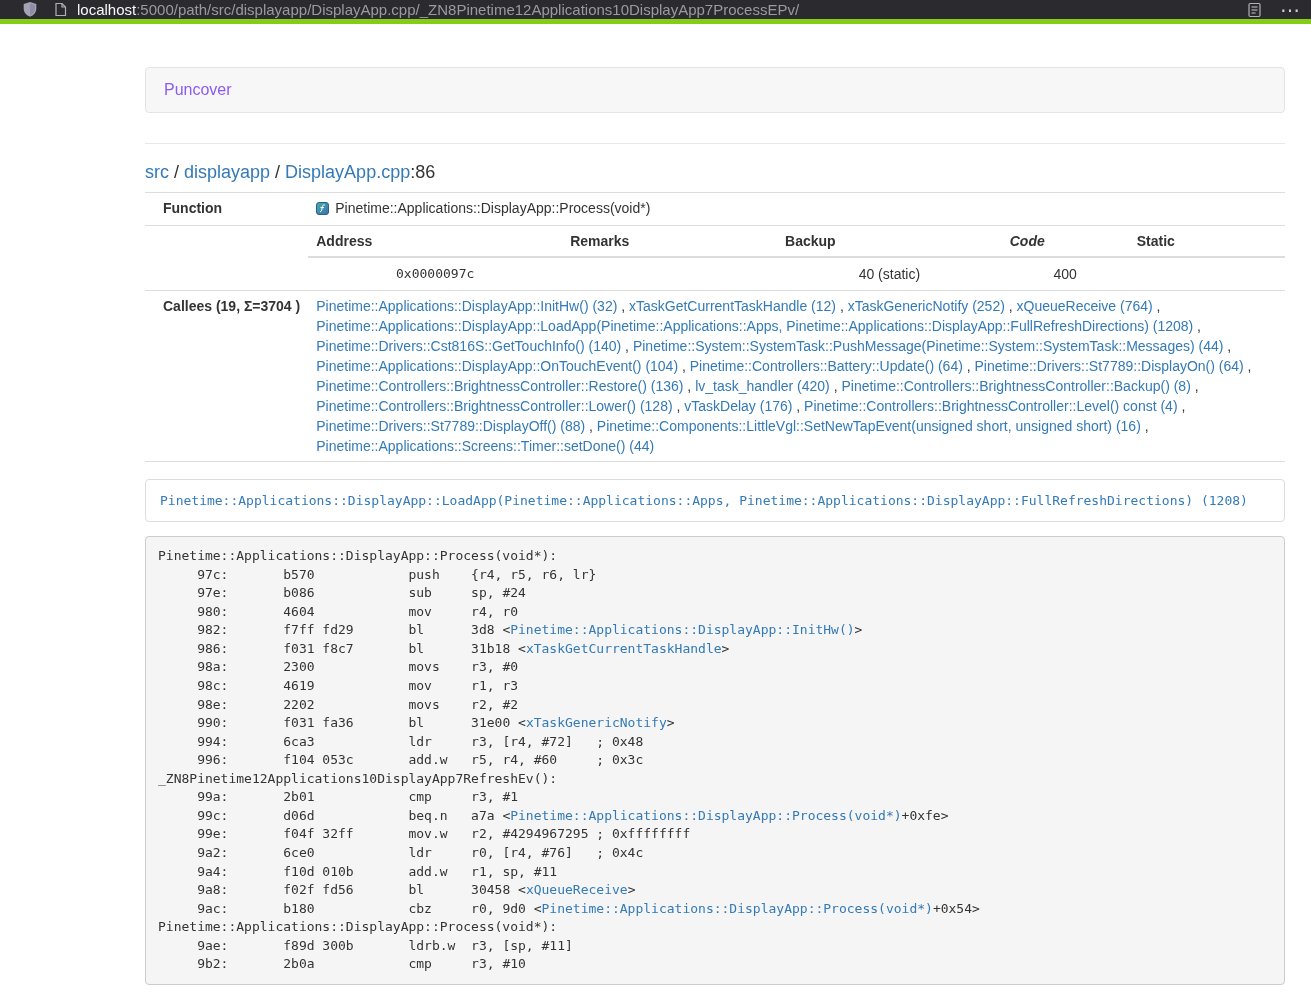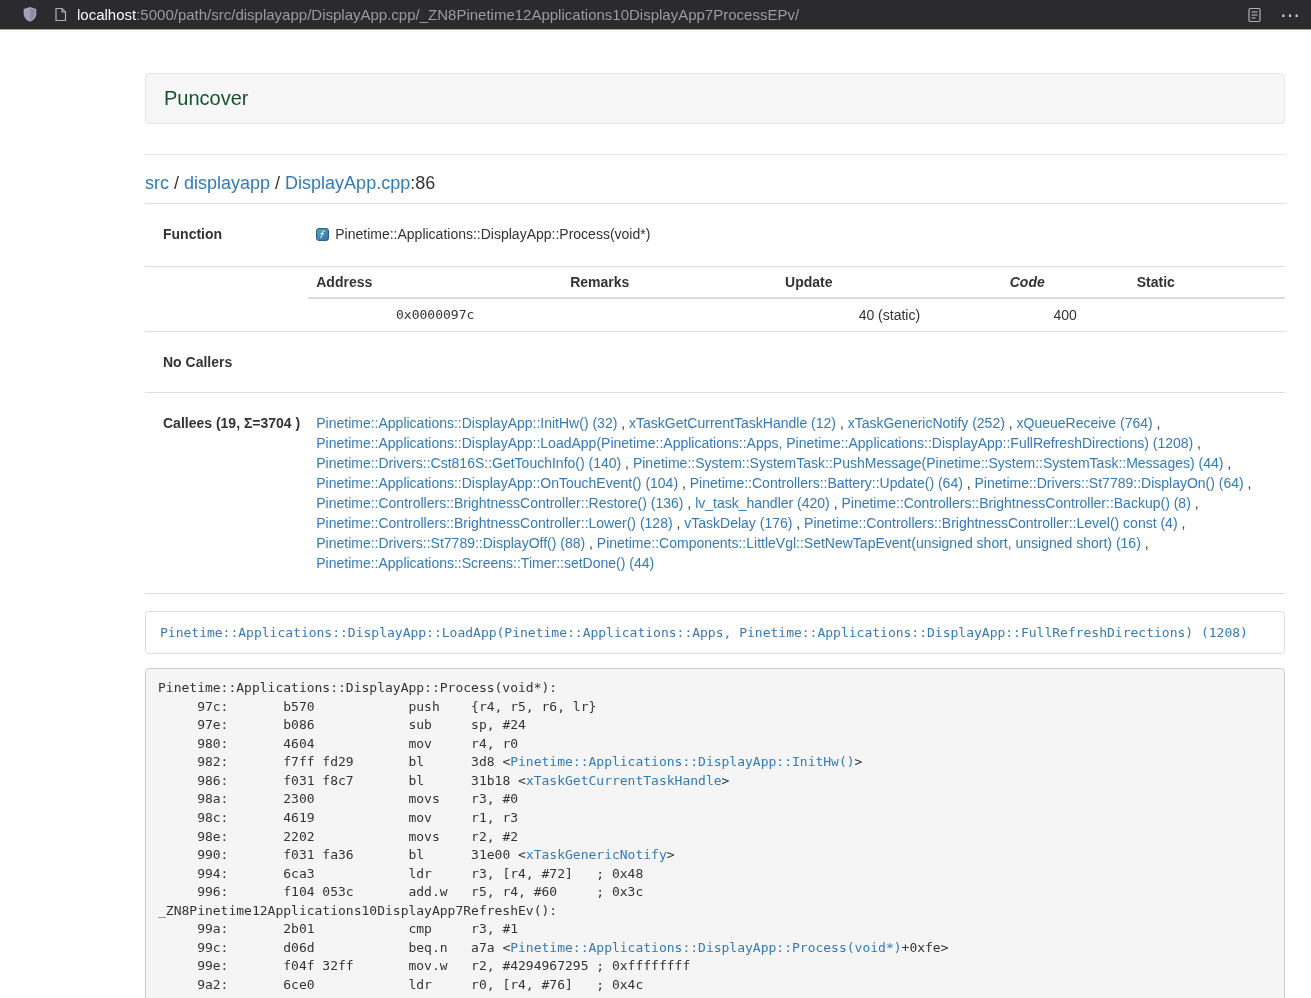--- a/index.html
+++ b/index.html
@@ -7,22 +7,22 @@
   body {
     width: 1311px; height: 998px; overflow: hidden;
     background: #ffffff; color: #333;
     font-family: "Liberation Sans", sans-serif;
     font-size: 14px;
   }
   a { color: #337ab7; text-decoration: none; cursor: pointer; }
 
   
   .chrome {
-    height: 30px; background: #2b2b2f;
-    border-bottom: 1px solid #84cc16;
+    height: 24px; background: #2b2b2f;
+    border-bottom: 5px solid #84cc16;
     display: flex; align-items: center;
     color: #b1b1b3;
   }
   .chrome-icon { display: inline-flex; align-items: center; flex: 0 0 auto; }
   .ic-shield { margin-left: 22px; }
   .ic-page   { margin-left: 16px; }
   .urlbar {
     margin-left: 10px; flex: 1 1 auto;
     font-size: 15px; white-space: nowrap; overflow: hidden;
   }
@@ -35,33 +35,33 @@
   }
 
   
   .container { margin-left: 145px; width: 1140px; }
 
   .well {
     margin-top: 43px; background: #f7f7f7;
     border: 1px solid #e4e4e4; border-radius: 4px;
     padding: 13px 18px;
   }
-  .well .title { font-size: 20px; color: #14532d; }
+  .well .title { font-size: 16px; color: #8b5cf6; }
 
   hr.rule { border: 0; border-top: 1px solid #e8e8e8; margin: 30px 0 0 0; }
 
   .breadcrumb { margin-top: 18px; font-size: 18px; line-height: 20px; color: #333; }
 
   .fn-table {
     width: 100%; border-collapse: collapse; margin-top: 10px;
     border-bottom: 1px solid #ddd; font-size: 14px;
   }
   .fn-table > tbody > tr > th,
   .fn-table > tbody > tr > td {
-    border-top: 1px solid #ddd; padding: 20px 8px;
+    border-top: 1px solid #ddd; padding: 5px 8px;
     text-align: left; vertical-align: top; line-height: 20px;
   }
   .label-col { width: 150px; font-weight: bold; padding-left: 18px !important; white-space: nowrap; }
   .nested-cell { padding: 0 !important; }
 
   .inner-table { width: 100%; border-collapse: collapse; font-size: 14px; }
   .inner-table th {
     font-weight: bold; border-bottom: 2px solid #ddd;
     padding: 5px 8px; text-align: left; line-height: 20px;
   }
@@ -152,40 +152,36 @@
         </td>
       </tr>
       <tr>
         <th class="label-col"></th>
         <td class="nested-cell">
           <table class="inner-table">
             <thead>
               <tr>
                 <th class="c-address">Address</th>
                 <th class="c-remarks">Remarks</th>
-                <th class="c-stack">Update</th>
+                <th class="c-stack">Backup</th>
                 <th class="c-code">Code</th>
                 <th>Static</th>
               </tr>
             </thead>
             <tbody>
               <tr>
                 <td class="mono">0x0000097c</td>
                 <td></td>
                 <td>40 (static)</td>
                 <td>400</td>
                 <td></td>
               </tr>
             </tbody>
           </table>
         </td>
-      </tr>
-      <tr>
-        <th class="label-col">No Callers</th>
-        <td></td>
       </tr>
       <tr>
         <th class="label-col">Callees (19, Σ=3704 )</th>
         <td class="callees-cell" id="callees"><a href="#">Pinetime::Applications::DisplayApp::InitHw() (32)</a> , <a href="#">xTaskGetCurrentTaskHandle (12)</a> , <a href="#">xTaskGenericNotify (252)</a> , <a href="#">xQueueReceive (764)</a> , <a href="#">Pinetime::Applications::DisplayApp::LoadApp(Pinetime::Applications::Apps, Pinetime::Applications::DisplayApp::FullRefreshDirections) (1208)</a> , <a href="#">Pinetime::Drivers::Cst816S::GetTouchInfo() (140)</a> , <a href="#">Pinetime::System::SystemTask::PushMessage(Pinetime::System::SystemTask::Messages) (44)</a> , <a href="#">Pinetime::Applications::DisplayApp::OnTouchEvent() (104)</a> , <a href="#">Pinetime::Controllers::Battery::Update() (64)</a> , <a href="#">Pinetime::Drivers::St7789::DisplayOn() (64)</a> , <a href="#">Pinetime::Controllers::BrightnessController::Restore() (136)</a> , <a href="#">lv_task_handler (420)</a> , <a href="#">Pinetime::Controllers::BrightnessController::Backup() (8)</a> , <a href="#">Pinetime::Controllers::BrightnessController::Lower() (128)</a> , <a href="#">vTaskDelay (176)</a> , <a href="#">Pinetime::Controllers::BrightnessController::Level() const (4)</a> , <a href="#">Pinetime::Drivers::St7789::DisplayOff() (88)</a> , <a href="#">Pinetime::Components::LittleVgl::SetNewTapEvent(unsigned short, unsigned short) (16)</a> , <a href="#">Pinetime::Applications::Screens::Timer::setDone() (44)</a></td>
       </tr>
     </tbody>
   </table>
 
   <div class="panel">
     <a href="#">Pinetime::Applications::DisplayApp::LoadApp(Pinetime::Applications::Apps, Pinetime::Applications::DisplayApp::FullRefreshDirections) (1208)</a>

